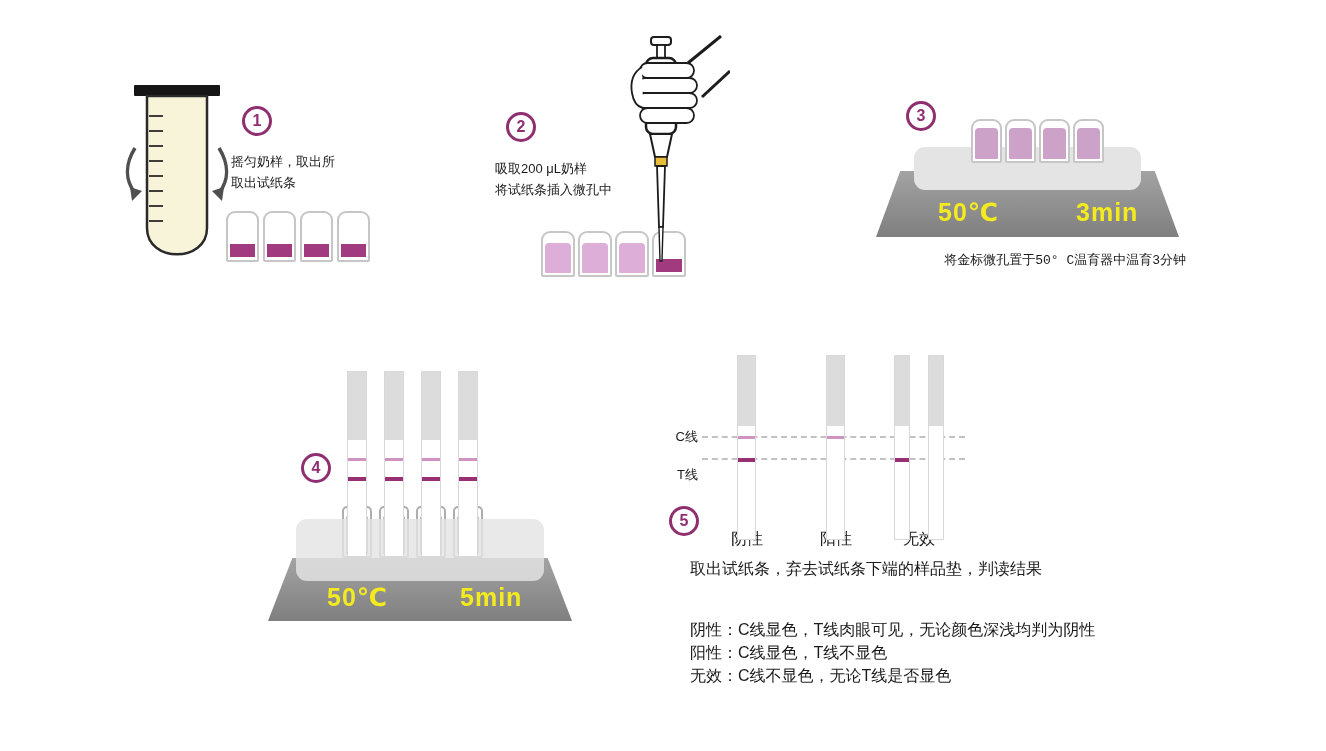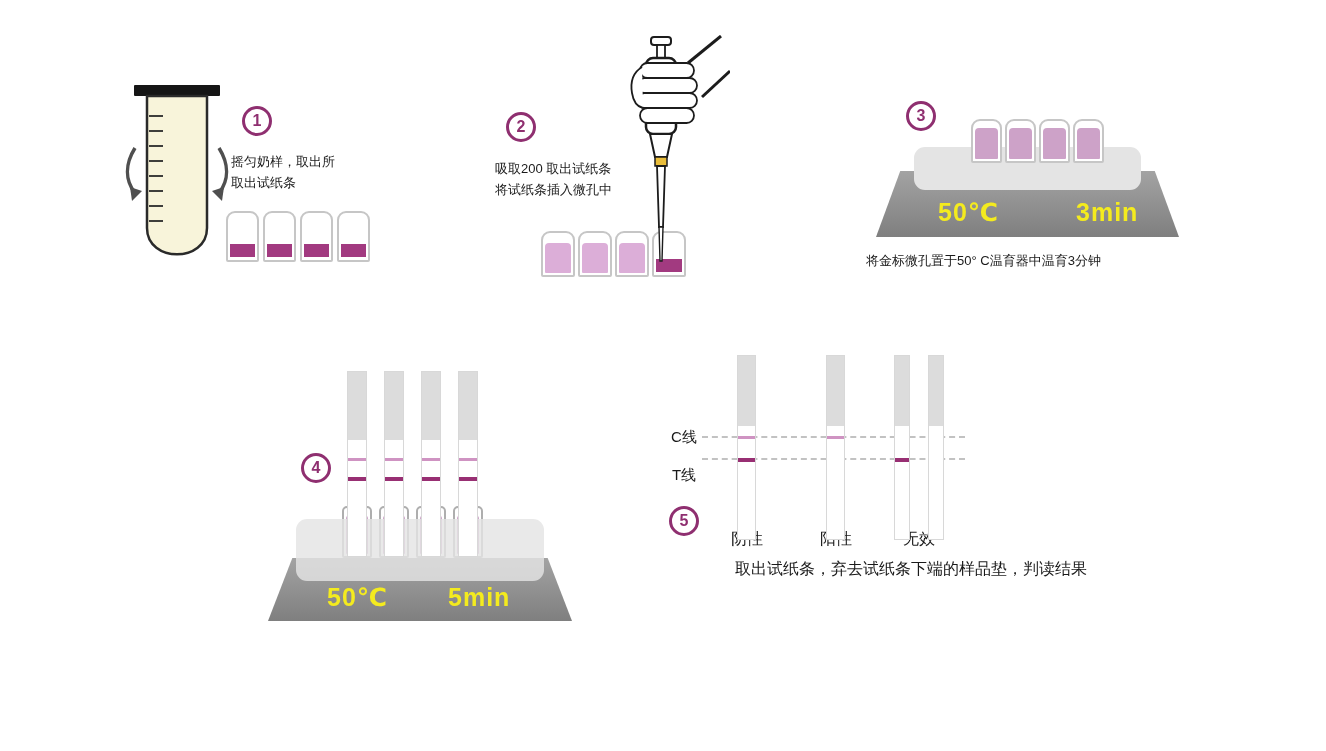--- a/index.html
+++ b/index.html
@@ -23,22 +23,22 @@
     position:relative;width:1326px;height:751px;background:#fff;overflow:hidden;
     font-family:"Liberation Sans","DejaVu Sans",sans-serif;color:var(--text-black);
   }
   .abs{position:absolute;}
   .step-circle{
     position:absolute;width:24px;height:24px;border:3px solid var(--accent-purple);
     border-radius:50%;background:#fff;display:flex;align-items:center;justify-content:center;
     font-size:16px;font-weight:bold;color:var(--accent-purple);line-height:1;
   }
   .caption{position:absolute;font-size:13px;line-height:21px;color:var(--text-black);}
-  .caption.center{text-align:left;}
-  .body-text{position:absolute;font-size:16px;line-height:23px;color:var(--text-black);white-space:nowrap;margin-left:45px;}
+  .caption.center{text-align:right;font-family:Liberation Mono, monospace;}
+  .body-text{position:absolute;font-size:16px;line-height:23px;color:var(--text-black);white-space:nowrap;}
   
   .wells{position:absolute;display:flex;gap:4px;}
   .well{position:relative;width:33px;height:51px;background:#fff;border:2px solid #c6c6c6;border-radius:9px 9px 2px 2px;box-sizing:border-box;}
   .pellet{position:absolute;left:2px;right:2px;bottom:3px;height:13px;background:var(--well-dark);}
   .liquid{position:absolute;left:2px;right:2px;top:10px;bottom:2px;background:var(--liquid-pink);border-radius:4px 4px 1px 1px;}
   .wells2{gap:3px;}
   .well.w2{width:34px;height:46px;}
   .wells3{gap:3px;}
   .well.w3{width:31px;height:44px;}
   .liquid.lav{background:var(--liquid-lavender);top:7px;}
@@ -50,21 +50,21 @@
   .hot-label{position:absolute;font-size:25px;font-weight:bold;color:var(--highlight-yellow);letter-spacing:1px;white-space:nowrap;}
   
   .strips{position:absolute;display:flex;gap:17px;}
   .strip{position:relative;width:20px;height:186px;background:#fff;border:1px solid #d8d8d8;box-sizing:border-box;}
   .strip-top{position:absolute;top:0;left:0;right:0;height:68px;background:var(--strip-gray);}
   .line-c{position:absolute;left:0;right:0;height:3px;background:var(--line-light);}
   .line-t{position:absolute;left:0;right:0;height:4px;background:var(--line-dark);}
   .strip.s5{position:absolute;height:185px;}
   .strip.s5 .strip-top{height:70px;}
   .dash{position:absolute;border-top:2px dashed var(--dash-gray);height:0;}
-  .line-label{position:absolute;font-size:15px;width:28px;text-align:center;}
+  .line-label{position:absolute;font-size:13px;width:28px;text-align:right;}
   .result-label{position:absolute;font-size:16px;white-space:nowrap;}
   
   .tube-body{fill:var(--tube-cream);stroke:#2a2a2a;stroke-width:2.5;}
   .ink{stroke:#1c1c1c;}
 </style>
 </head>
 <body>
 
 <div class="canvas">
 
@@ -111,21 +111,21 @@
     <div class="well">
         <div class="pellet"></div>
       </div>
   </div>
 
   <div class="step-circle" style="left:506px;top:112px">
     <span>2</span>
   </div>
 
   <div class="caption" style="left:495px;top:158px">
-    <div>吸取200 取出试纸条</div>
+    <div>吸取200 μL奶样</div>
     <div>将试纸条插入微孔中</div>
   </div>
 
   <div class="wells wells2" style="left:541px;top:231px;z-index:1">
     <div class="well w2">
         <div class="liquid"></div>
       </div>
     <div class="well w2">
         <div class="liquid"></div>
       </div>
@@ -225,21 +225,21 @@
       <div class="line-t" style="top:105px"></div>
     </div>
     <div class="strip">
       <div class="strip-top"></div>
       <div class="line-c" style="top:86px"></div>
       <div class="line-t" style="top:105px"></div>
     </div>
   </div>
 
   <div class="hot-label" style="left:327px;top:583px;z-index:2">50℃</div>
-  <div class="hot-label" style="left:448px;top:583px;z-index:2">5min</div>
+  <div class="hot-label" style="left:460px;top:583px;z-index:2">5min</div>
 
 
   <div class="dash" style="left:702px;top:436px;width:263px;z-index:0"></div>
   <div class="dash" style="left:702px;top:458px;width:263px;z-index:0"></div>
 
   <div class="line-label" style="left:670px;top:428px">C线</div>
   <div class="line-label" style="left:670px;top:466px">T线</div>
 
   <div class="strip s5" style="left:737px;top:355px;width:19px;z-index:1">
     <div class="strip-top"></div>
@@ -261,14 +261,19 @@
   <div class="result-label" style="left:731px;top:529px">阴性</div>
   <div class="result-label" style="left:820px;top:529px">阳性</div>
   <div class="result-label" style="left:903px;top:529px">无效</div>
 
   <div class="step-circle" style="left:669px;top:506px">
     <span>5</span>
   </div>
 
   <div class="body-text" style="left:690px;top:557px">取出试纸条，弃去试纸条下端的样品垫，判读结果</div>
 
+  <div class="body-text" style="left:690px;top:618px">
+    <div>阴性：C线显色，T线肉眼可见，无论颜色深浅均判为阴性</div>
+    <div>阳性：C线显色，T线不显色</div>
+    <div>无效：C线不显色，无论T线是否显色</div>
+  </div>
 
 </div>
 
 </body></html>

